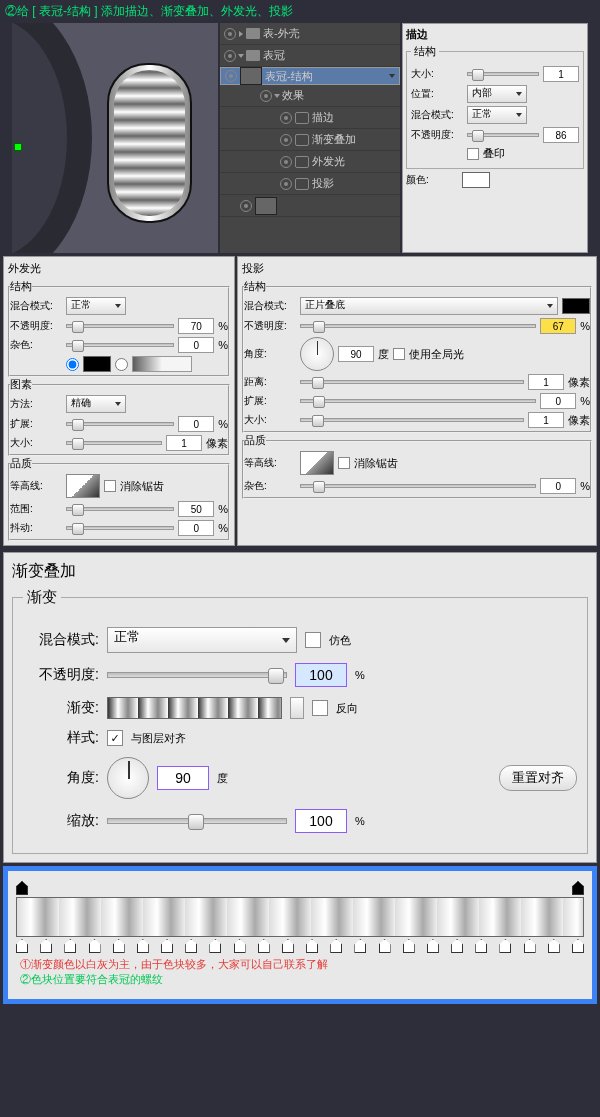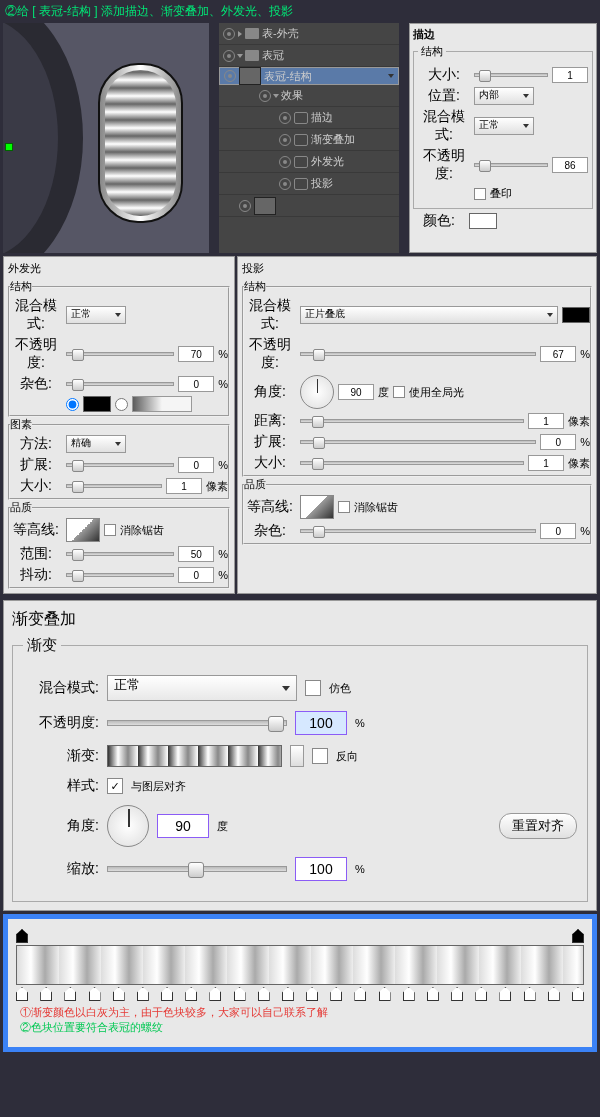--- a/index.html
+++ b/index.html
@@ -1,39 +1,39 @@
 <!DOCTYPE html>
 <html><head>
 <meta charset="utf-8">
 <style>
 *{box-sizing:border-box;margin:0;padding:0;font-family:"Microsoft YaHei",sans-serif;font-size:11px}
 body{background:#2e2d3a;width:600px}
 .anno-top{color:#00e676;padding:3px 5px;font-size:12px}
-.row1{display:flex;gap:10px;padding:0 3px}
+.row1{display:flex;gap:2px;padding:0 12px}
 .preview{width:206px;height:230px;background:#565665;position:relative;overflow:hidden}
 .dark-ring{position:absolute;left:-120px;top:-30px;width:200px;height:290px;border-radius:50%;background:#3a3a46;border:25px solid #2a2a32}
 .gear{position:absolute;left:95px;top:40px;width:85px;height:160px;background:linear-gradient(90deg,#888,#fff,#888);border-radius:40px;border:2px solid #111}
 .gear::before{content:"";position:absolute;inset:5px;background:repeating-linear-gradient(0deg,#666 0,#fff 8px,#666 16px);border-radius:35px}
 .gdot{position:absolute;left:2px;top:120px;width:8px;height:8px;background:#0f0;border:1px solid #060}
 .layers{width:180px;height:230px;background:#454545;color:#ccc;font-size:10px}
 .lrow{display:flex;align-items:center;height:22px;border-bottom:1px solid #393939;padding:0 4px;gap:3px}
 .lrow.sel{background:#5a7aa8}
 .eye{width:12px;height:12px;border:1px solid #888;border-radius:50%}
 .eye::after{content:"";display:block;width:4px;height:4px;background:#888;border-radius:50%;margin:3px}
 .tri{width:0;height:0;border-left:4px solid #999;border-top:3px solid transparent;border-bottom:3px solid transparent}
 .tri.open{transform:rotate(90deg)}
 .fold{width:14px;height:11px;background:#888;border-radius:1px}
 .thumb{width:22px;height:18px;background:#666;border:1px solid #222}
 .fx{width:14px;height:12px;border:1px solid #888;border-radius:2px;font-size:8px;text-align:center;line-height:10px}
 .ind1{padding-left:20px}.ind2{padding-left:40px}.ind3{padding-left:60px}
 .stroke-p{flex:1;background:#e8e8e8;border:1px solid #999;padding:3px;font-size:11px}
 .stroke-p fieldset{border:1px solid #aaa;margin:2px 0;padding:4px}
 .stroke-p legend{padding:0 3px}
 .pr{display:flex;align-items:center;margin:3px 0;gap:4px}
-.pr label{width:52px;text-align:center;font-size:14px}
+.pr label{width:52px;text-align:left;font-size:10px}
 .sld{flex:1;height:4px;background:linear-gradient(#bbb,#ddd);border:1px solid #999;position:relative;min-width:50px}
 .sld::after{content:"";position:absolute;width:10px;height:10px;background:linear-gradient(#fff,#ccc);border:1px solid #888;border-radius:2px;top:-4px;left:5%}
 .num{width:36px;height:16px;border:1px solid #999;background:#fff;text-align:center;font-size:10px}
 .sel{height:18px;border:1px solid #999;background:linear-gradient(#fff,#e0e0e0);padding:0 14px 0 4px;font-size:10px;position:relative;min-width:60px}
 .sel::after{content:"";position:absolute;right:4px;top:6px;border-left:3px solid transparent;border-right:3px solid transparent;border-top:4px solid #333}
 .sw{width:28px;height:16px;border:1px solid #666;background:#000}
 .cb{width:12px;height:12px;border:1px solid #888;background:#fff}
 .cb.ck::after{content:"✓";font-size:10px;line-height:10px;display:block;text-align:center}
 .row2{display:flex;gap:2px;padding:3px}
 .panel{background:#e8e8e8;border:1px solid #999;padding:4px;font-size:11px}
@@ -242,21 +242,21 @@
  <fieldset>
         <legend>结构</legend>
   <div class="pr">
           <label>混合模式:</label>
           <div class="sel" style="flex:1">正片叠底</div>
           <div class="sw"></div>
         </div>
   <div class="pr">
           <label>不透明度:</label>
           <div class="sld"></div>
-          <input class="num" style="background: #ffffff;" value="67">
+          <input class="num" style="background: #fde047;" value="67">
           <span>%</span>
         </div>
   <div class="pr">
           <label>角度:</label>
           <div class="dial"></div>
           <input class="num" value="90" style="">
           <span>度</span>
           <span class="cb"></span>
           <span>使用全局光</span>
         </div>

